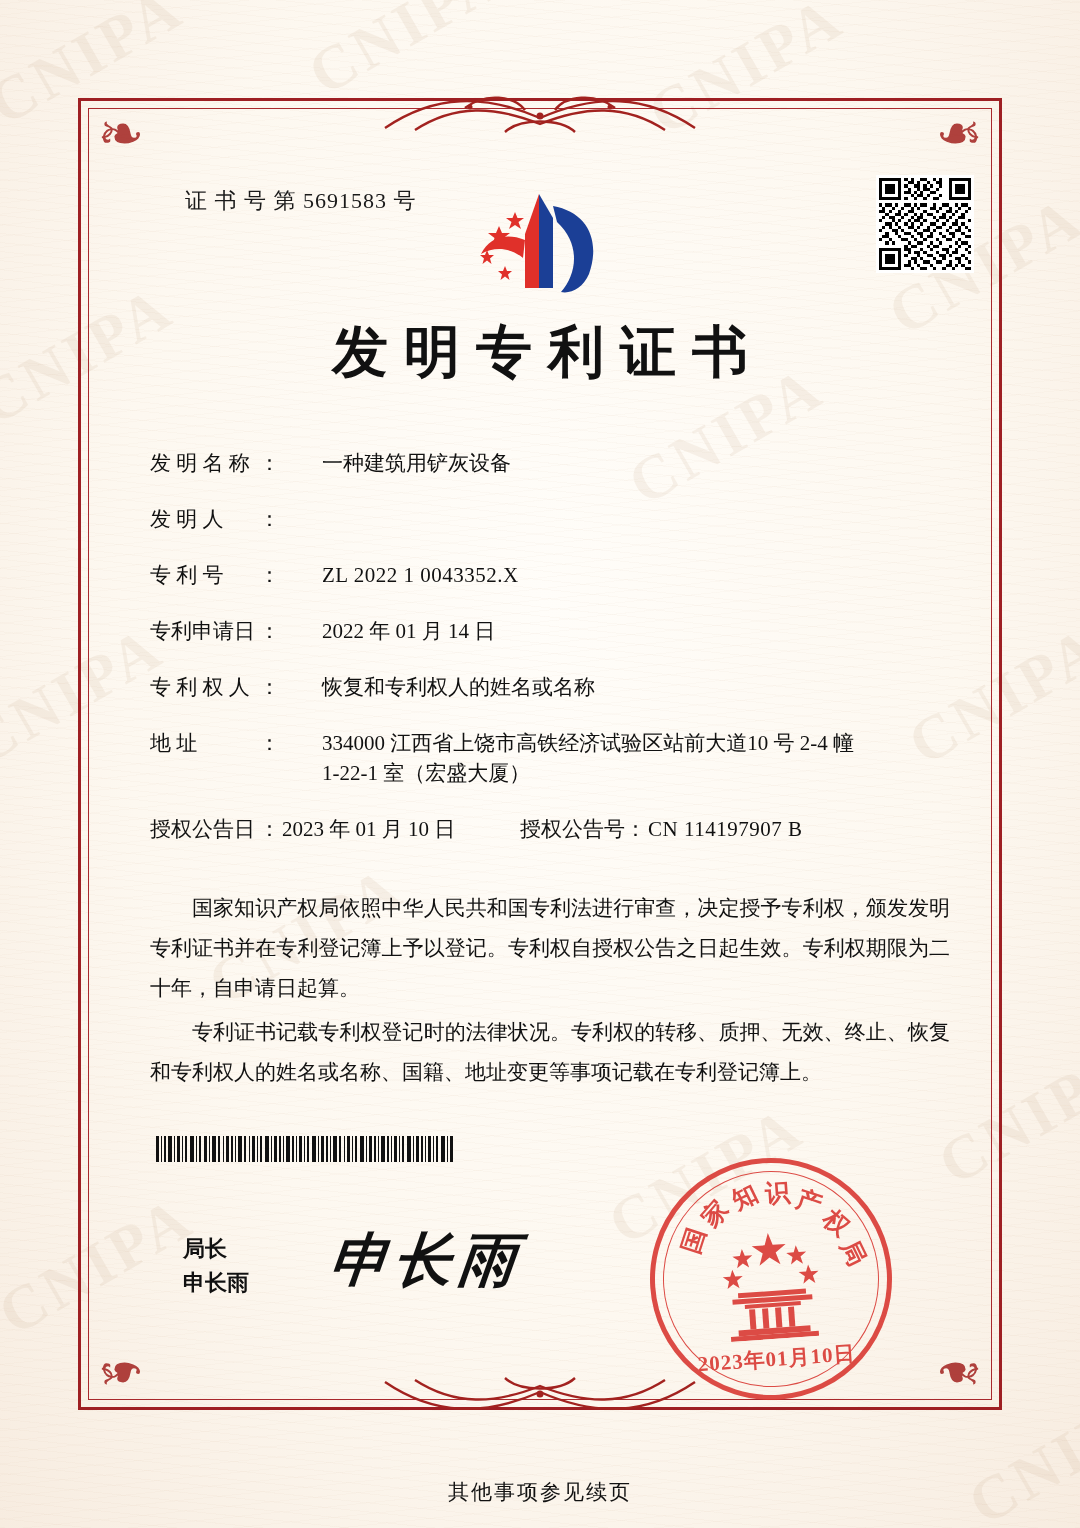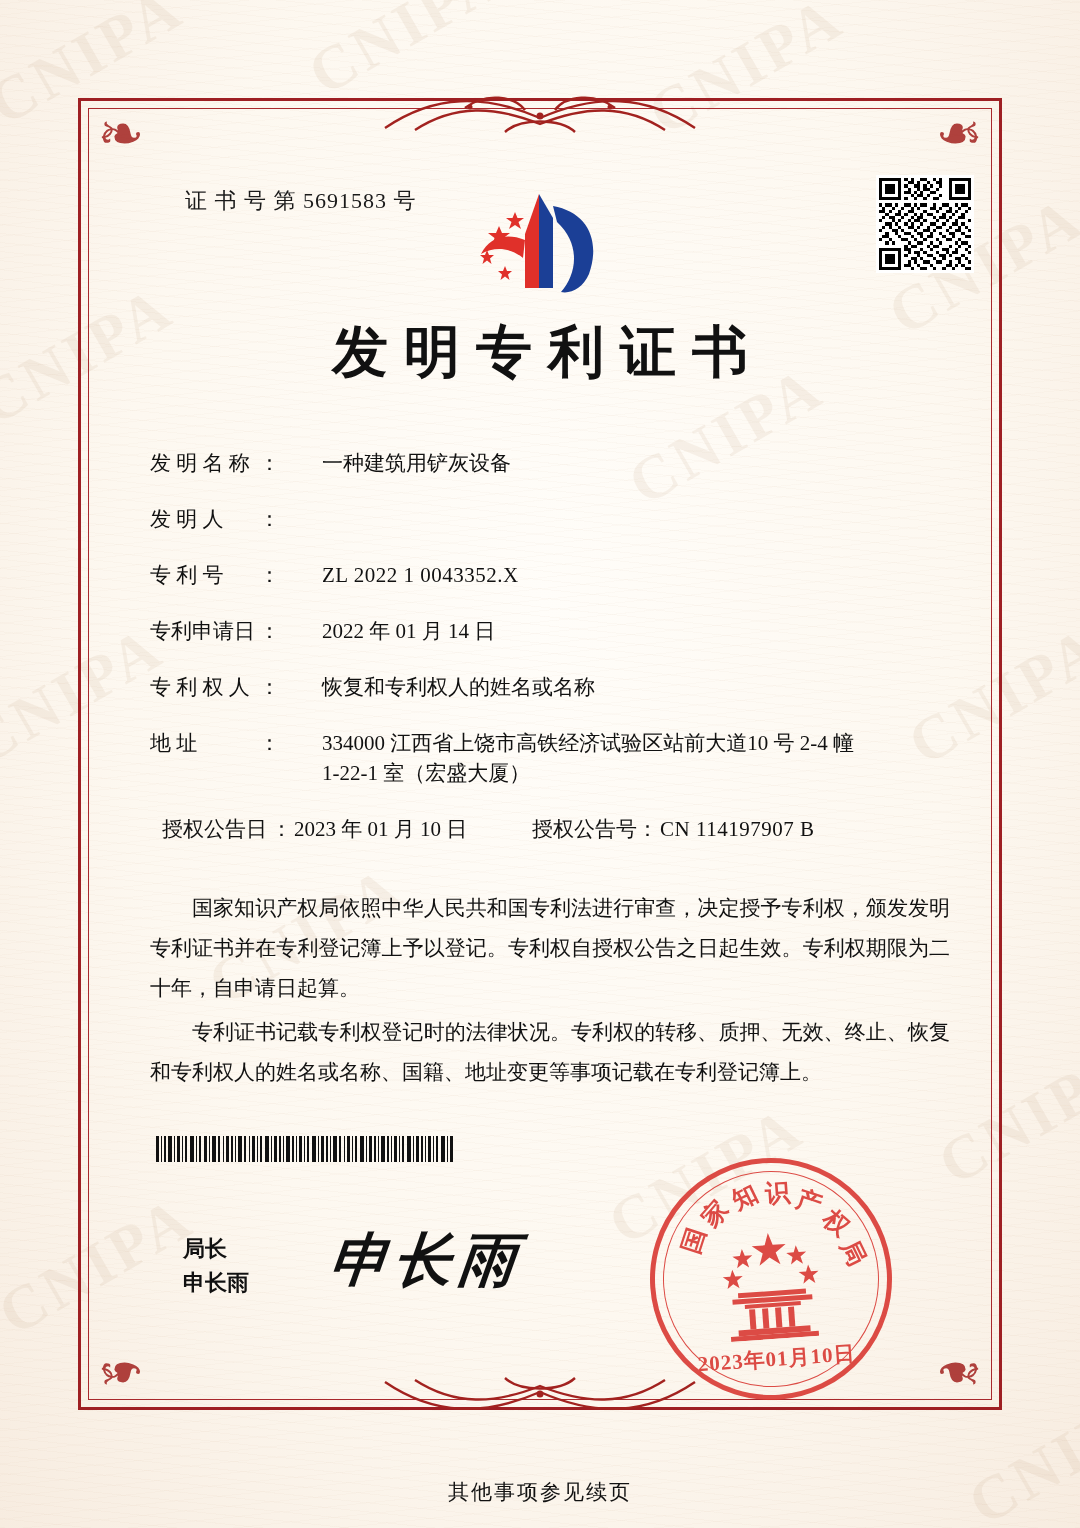--- a/index.html
+++ b/index.html
@@ -164,21 +164,21 @@
     letter-spacing: 0;
     white-space: nowrap;
   }
   .f-colon { margin: 0 2px 0 0; }
   .f-value { flex: 1; }
   .f-value .line2 { display: block; }
   .inline-pair {
     display: flex;
     width: 100%;
   }
-  .ip-left { flex: 0 0 370px; display: flex; margin-left: 12px; }
+  .ip-left { flex: 0 0 370px; display: flex; }
   .ip-right { display: flex; }
   .ip-label { white-space: nowrap; }
   .mono-ish { font-family: "Liberation Serif", serif; letter-spacing: .5px; }
 
   
   .paras {
     position: absolute;
     left: 150px;
     top: 888px;
     width: 800px;

